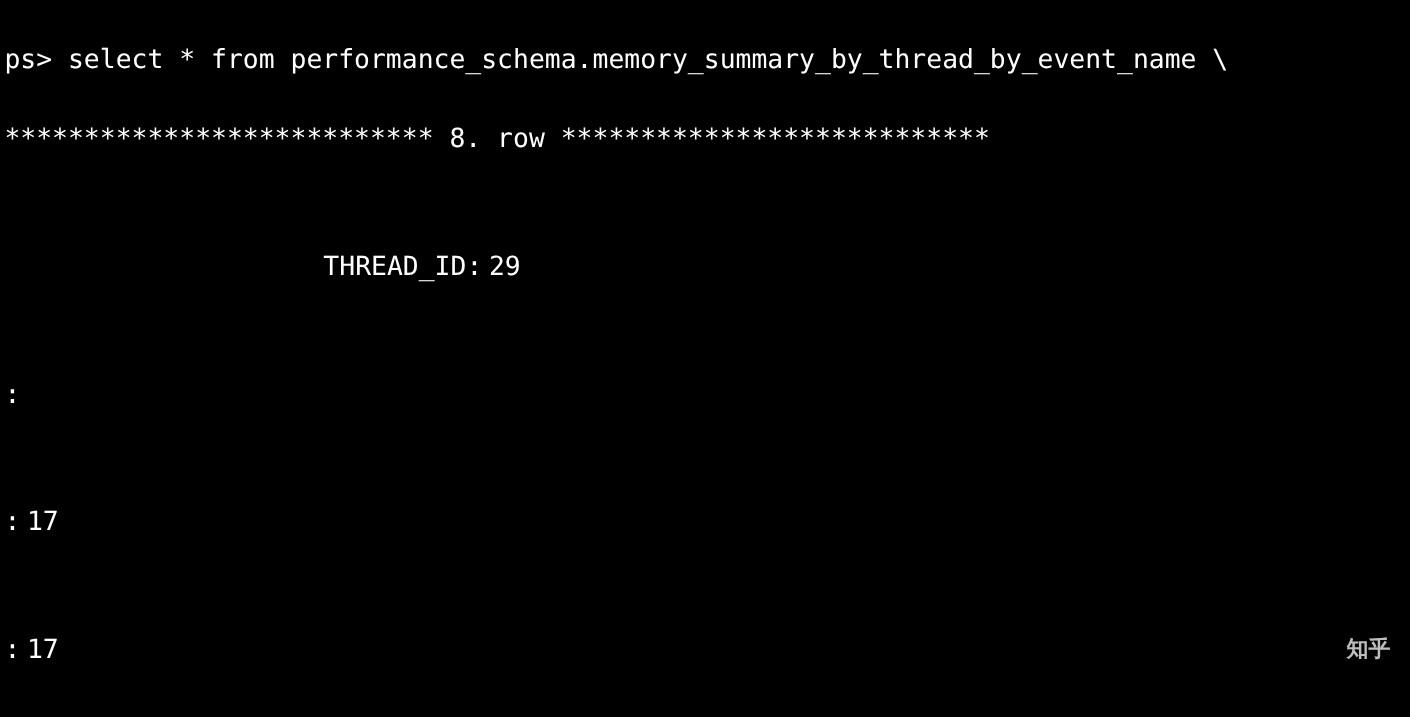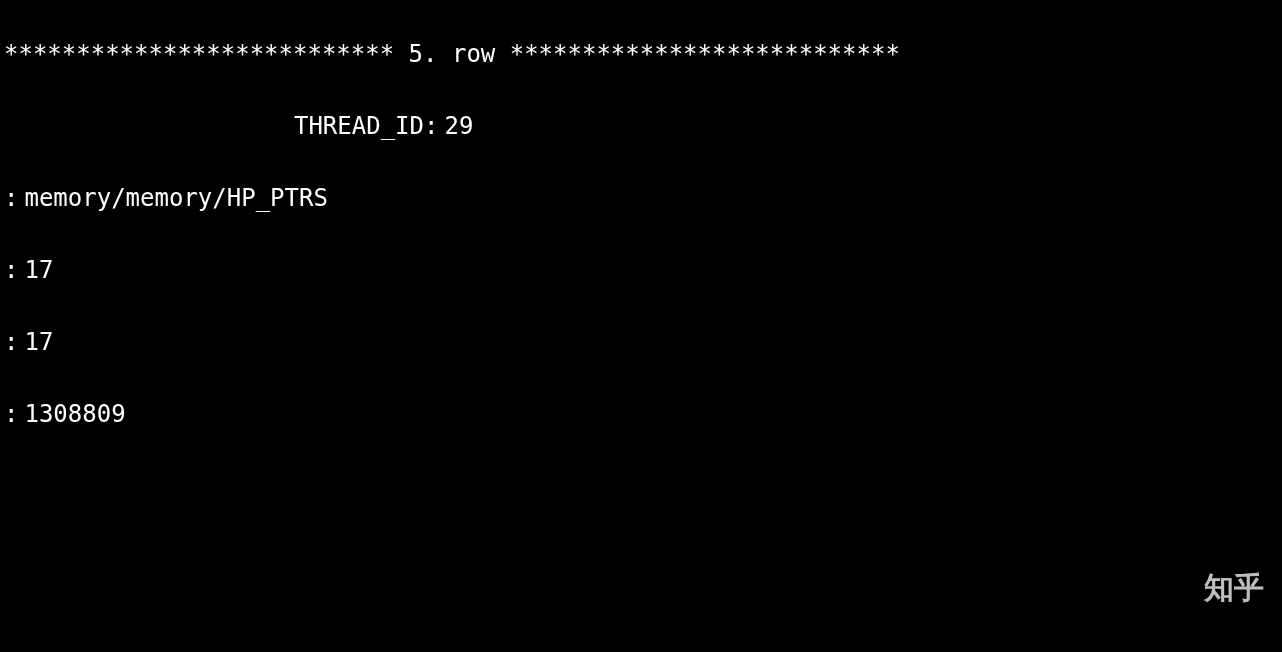--- a/index.html
+++ b/index.html
@@ -17,20 +17,21 @@
   .terminal {
     padding: 0px 4px;
     white-space: pre;
     position: relative;
   }
   .row-sep {
     letter-spacing: 0px;
   }
   .kv-line {
     display: flex;
+    margin-top: 44px;
   }
   .kv-key {
     width: 420px;
     text-align: right;
     padding-right: 0;
   }
   .kv-sep {
     padding: 0 6px 0 0;
   }
   .kv-val {
@@ -42,33 +43,34 @@
     bottom: 44px;
     color: #cfcfcf;
     font-family: "PingFang SC", "Microsoft YaHei", sans-serif;
     font-size: 26px;
     display: flex;
     align-items: center;
     gap: 10px;
     opacity: 0.92;
   }
   .zhihu-logo {
-    font-family: Liberation Mono, monospace;
+    font-family: Liberation Serif, serif;
     font-weight: 600;
-    font-size: 30px;
+    font-size: 20px;
     color: #cfcfcf;
   }
 </style>
 </head>
 <body>
 
 <div class="terminal">
-<div class="row-sep">*************************** 5. row ***************************</div>
+<div>ps&gt; select * from performance_schema.memory_summary_by_thread_by_event_name \</div>
+<div class="row-sep">*************************** 8. row ***************************</div>
 <div class="kv-line"><span class="kv-key">THREAD_ID</span><span class="kv-sep">:</span><span class="kv-val">29</span></div>
-<div class="kv-line"><span class="kv-sep">:</span><span class="kv-val">memory/memory/HP_PTRS</span></div>
+<div class="kv-line"><span class="kv-sep">:</span></div>
 <div class="kv-line"><span class="kv-sep">:</span><span class="kv-val">17</span></div>
 <div class="kv-line"><span class="kv-sep">:</span><span class="kv-val">17</span></div>
 <div class="kv-line"><span class="kv-sep">:</span><span class="kv-val">1308809</span></div>
 
 
 
 
 
 
 

